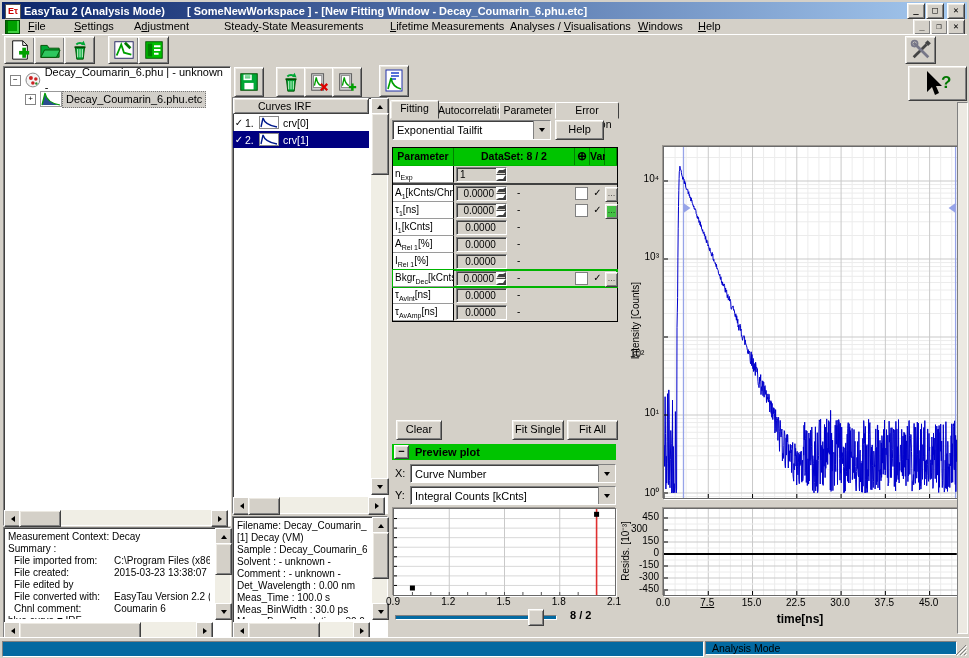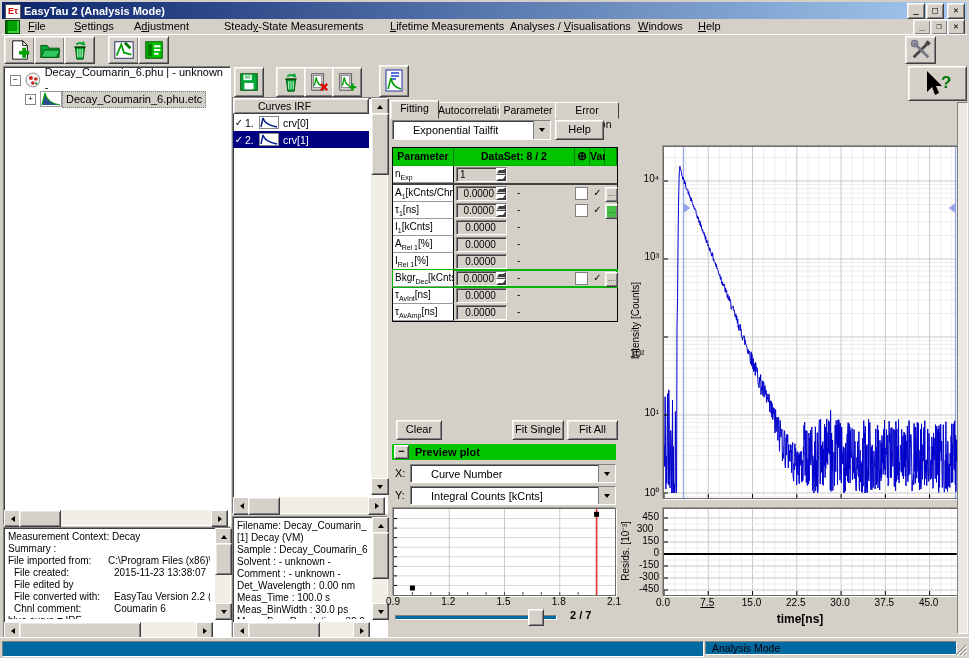--- a/index.html
+++ b/index.html
@@ -32,21 +32,21 @@
   .tri-up{width:0;height:0;border-left:3px solid transparent;border-right:3px solid transparent;border-bottom:4px solid #000;}
   .tri-dn{width:0;height:0;border-left:3px solid transparent;border-right:3px solid transparent;border-top:4px solid #000;}
   .tri-lf{width:0;height:0;border-top:3px solid transparent;border-bottom:3px solid transparent;border-right:4px solid #000;}
   .tri-rt{width:0;height:0;border-top:3px solid transparent;border-bottom:3px solid transparent;border-left:4px solid #000;}
   .tab{position:absolute;top:0;height:15px;background:#d4d0c8;border:1px solid;
        border-color:#fff #404040 #d4d0c8 #fff;border-radius:2px 2px 0 0;
        text-align:center;line-height:14px;font-size:10.5px;}
   .tab.active{top:-2px;height:17px;font-weight:normal;z-index:3;box-shadow:inset 1px 1px 0 #ece9e2;}
   .combo{background:#fff;border:1px solid;border-color:#808080 #fff #fff #808080;
          box-shadow:inset 1px 1px 0 #404040;display:flex;align-items:center;}
-  .combo .cv{flex:1;padding:0 20px;white-space:nowrap;overflow:hidden;font-size:11px;}
+  .combo .cv{flex:1;padding:0 4px;white-space:nowrap;overflow:hidden;font-size:11px;}
   .combo .cbtn{width:16px;align-self:stretch;background:#d4d0c8;
                border-left:1px solid #808080;display:flex;align-items:center;justify-content:center;}
   .btn{background:#d4d0c8;border:1px solid;border-color:#ffffff #404040 #404040 #ffffff;
        box-shadow:inset 1px 1px 0 #ece9e2, inset -1px -1px 0 #808080;
        text-align:center;font-size:11px;}
   .ptable{border:1px solid #000;background:#d4d0c8;}
   .prow{position:relative;height:17px;}
   .pcell{position:absolute;top:0;height:17px;box-sizing:border-box;}
   .plabel{left:0;width:61px;background:#fff;border-right:1px solid #000;border-bottom:1px solid #9a9a9a;
           font-size:10px;line-height:16px;padding-left:2px;white-space:nowrap;overflow:hidden;}
@@ -72,20 +72,21 @@
   .plotframe{position:absolute;background:#fff;border:1px solid #6a6a6a;
              box-shadow:1px 1px 0 #fff, -1px -1px 0 #9c9892;}
   .vlabel{position:absolute;transform:rotate(-90deg);transform-origin:center;font-size:10px;white-space:nowrap;}
 </style>
 </head>
 <body>
 
 <div class="abs titlebar">
   <span class="abs" style="left:3px;top:2px;width:14px;height:13px;background:#fff;border:1px solid #555;font-size:9px;font-weight:bold;line-height:12px;text-align:center;"><span style="color:#c00;">Eτ</span></span>
   <span class="ttext" style="margin-left:22px;">EasyTau 2 (Analysis Mode)</span>
+  <span class="ttext" style="margin-left:22px;">[ SomeNewWorkspace ] - [New Fitting Window - Decay_Coumarin_6.phu.etc]</span>
   <span style="flex:1"></span>
   <span class="winbtn raised" style="margin-right:1px;">_</span>
   <span class="winbtn raised" style="margin-right:3px;">□</span>
   <span class="winbtn raised" style="margin-right:2px;">✕</span>
 </div>
 
 <div class="abs menubar">
   <span class="abs" style="left:3px;top:1px;width:13px;height:12px;background:#00a000;border:1px solid #005000;box-shadow:inset 2px 0 0 #007000, inset -2px -2px 0 #40d040;"></span>
   <span id="menu-items"><span class="menuitem" style="left: 26px;"><u>F</u>ile</span><span class="menuitem" style="left: 72px;"><u>S</u>ettings</span><span class="menuitem" style="left: 132px;">A<u>d</u>justment</span><span class="menuitem" style="left: 222px;">Stead<u>y</u>-State Measurements</span><span class="menuitem" style="left: 388px;"><u>L</u>ifetime Measurements</span><span class="menuitem" style="left: 508px;">Analyses / <u>V</u>isualisations</span><span class="menuitem" style="left: 636px;"><u>W</u>indows</span><span class="menuitem" style="left: 696px;"><u>H</u>elp</span></span>
   <span class="winbtn raised abs" style="right:36px;top:0;">_</span>
@@ -178,22 +179,22 @@
     <div class="sb-btn abs" style="right:0;top:0;width:15px;height:15px;">
         <div class="tri-rt"></div>
       </div>
   </div>
 </div>
 
 <div class="abs sunken" style="left:3px;top:527px;width:226px;height:109px;">
   <div id="context-lines" class="abs" style="left:4px;top:3px;width:202px;height:88px;overflow:hidden;">
       <div class="infotext">Measurement Context: Decay</div>
       <div class="infotext">Summary :</div>
-      <div class="infotext"><span class="lbl" style="">File imported from:</span><span>C:\Program Files (x86)\PicoQuan</span></div>
-      <div class="infotext"><span class="lbl" style="margin-left: 6px;">File created:</span><span>2015-11-23 13:38:07</span></div>
+      <div class="infotext"><span class="lbl" style="margin-left: 6px;">File imported from:</span><span>C:\Program Files (x86)\PicoQuan</span></div>
+      <div class="infotext"><span class="lbl" style="margin-left: 6px;">File created:</span><span>2015-03-23 13:38:07</span></div>
       <div class="infotext"><span class="lbl" style="margin-left: 6px;">File edited by</span><span></span></div>
       <div class="infotext"><span class="lbl" style="margin-left: 6px;">File converted with:</span><span>EasyTau Version 2.2 (Build: 329:</span></div>
       <div class="infotext"><span class="lbl" style="margin-left: 6px;">Chnl comment:</span><span>Coumarin 6</span></div>
       <div class="infotext">blue curve = IRF</div>
     </div>
   <div class="abs sb-track" style="right:0;top:0;width:15px;height:92px;">
     <div class="sb-btn abs" style="left:0;top:0;width:15px;height:15px;">
         <div class="tri-up"></div>
       </div>
     <div class="raised abs" style="left:0;top:15px;width:15px;height:30px;"></div>
@@ -520,21 +521,21 @@
     <div class="ticklabel abs" style="left: 434.25px; width: 28px; text-align: center; top: 596px;">1.2</div>
     <div class="ticklabel abs" style="left: 489.5px; width: 28px; text-align: center; top: 596px;">1.5</div>
     <div class="ticklabel abs" style="left: 544.75px; width: 28px; text-align: center; top: 596px;">1.8</div>
     <div class="ticklabel abs" style="left: 600px; width: 28px; text-align: center; top: 596px;">2.1</div>
   </div>
 
 <div class="abs" style="left:395px;top:609px;width:160px;height:15px;">
   <div class="abs sunken-gray" style="left:0;top:6px;width:160px;height:3px;"></div>
   <div class="abs raised" style="left:133px;top:0;width:14px;height:15px;"></div>
 </div>
-<span class="abs" style="left:570px;top:609px;font-weight:bold;font-size:11px;">2 / 7</span>
+<span class="abs" style="left:570px;top:609px;font-weight:bold;font-size:11px;">8 / 2</span>
 
 <div class="vlabel" style="left:575px;top:315px;width:120px;text-align:center;" id="decay-ylabel">Intensity [Counts]</div>
 <div class="plotframe" style="left:663px;top:146px;width:293px;height:351px;">
   <svg id="decay-svg" width="293" height="351">
       <line x1="11.067562500000001" y1="0" x2="11.067562500000001" y2="351" class="gridminor"></line>
       <line x1="22.135125000000002" y1="0" x2="22.135125000000002" y2="351" class="gridminor"></line>
       <line x1="33.2026875" y1="0" x2="33.2026875" y2="351" class="gridminor"></line>
       <line x1="55.337812500000005" y1="0" x2="55.337812500000005" y2="351" class="gridminor"></line>
       <line x1="66.405375" y1="0" x2="66.405375" y2="351" class="gridminor"></line>
       <line x1="77.4729375" y1="0" x2="77.4729375" y2="351" class="gridminor"></line>
@@ -678,21 +679,21 @@
       <line x1="44.270250000000004" y1="82" x2="44.270250000000004" y2="86" stroke="#000"></line>
       <line x1="88.54050000000001" y1="82" x2="88.54050000000001" y2="86" stroke="#000"></line>
       <line x1="132.81075" y1="82" x2="132.81075" y2="86" stroke="#000"></line>
       <line x1="177.08100000000002" y1="82" x2="177.08100000000002" y2="86" stroke="#000"></line>
       <line x1="221.35125000000002" y1="82" x2="221.35125000000002" y2="86" stroke="#000"></line>
       <line x1="265.6215" y1="82" x2="265.6215" y2="86" stroke="#000"></line>
     </svg>
 </div>
 <div id="resid-yticks">
     <div class="ticklabel abs" style="left: 631px; width: 28px; text-align: right; top: 511px;">450</div>
-    <div class="ticklabel abs" style="left: 631px; width: 28px; text-align: center; top: 523px;">300</div>
+    <div class="ticklabel abs" style="left: 631px; width: 28px; text-align: left; top: 523px;">300</div>
     <div class="ticklabel abs" style="left: 631px; width: 28px; text-align: right; top: 535px;">150</div>
     <div class="ticklabel abs" style="left: 631px; width: 28px; text-align: right; top: 547px;">0</div>
     <div class="ticklabel abs" style="left: 631px; width: 28px; text-align: right; top: 559px;">-150</div>
     <div class="ticklabel abs" style="left: 631px; width: 28px; text-align: right; top: 571px;">-300</div>
     <div class="ticklabel abs" style="left: 631px; width: 28px; text-align: right; top: 583px;">-450</div>
   </div>
 <div id="time-xticks">
     <div class="ticklabel abs" style="left: 645px; width: 36px; text-align: center; top: 597px;">0.0</div>
     <div class="ticklabel abs" style="left: 689.27px; width: 36px; text-align: center; top: 597px; text-decoration: underline;">7.5</div>
     <div class="ticklabel abs" style="left: 733.541px; width: 36px; text-align: center; top: 597px;">15.0</div>

